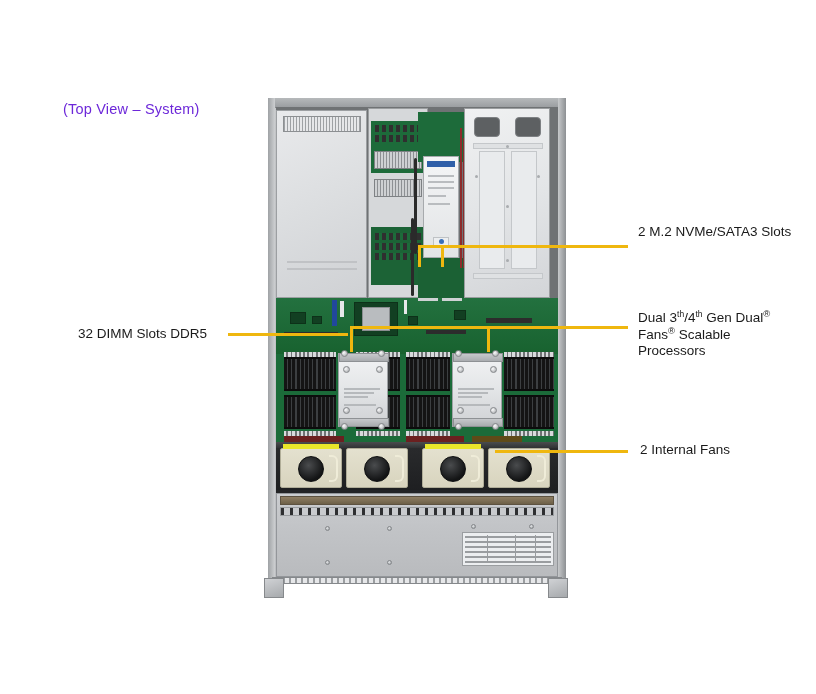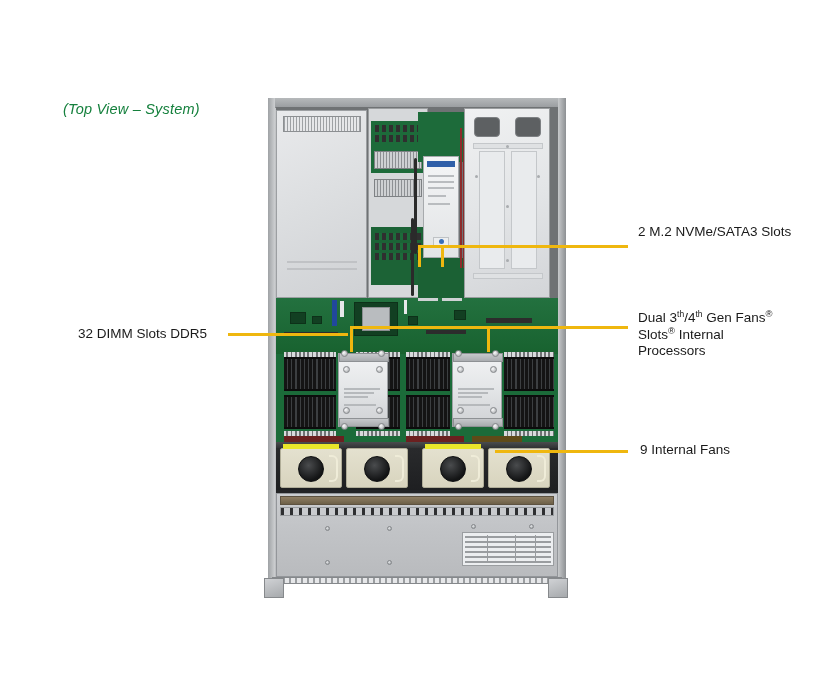--- a/index.html
+++ b/index.html
@@ -1,20 +1,20 @@
 <!DOCTYPE html>
 <html><head>
 <meta charset="utf-8">
 <style>
   html,body{margin:0;padding:0;background:#ffffff;}
   body{width:816px;height:694px;position:relative;overflow:hidden;
        font-family:"Liberation Sans","DejaVu Sans",sans-serif;color:#1a1a1a;}
 
-  .view-title{position:absolute;left:63px;top:101px;font-size:14.5px;font-style:italic;
-              letter-spacing:.2px;color:#15803d;white-space:nowrap;}
+  .view-title{position:absolute;left:63px;top:101px;font-size:14.5px;
+              letter-spacing:.2px;color:#6d28d9;white-space:nowrap;}
 
   
   .label{position:absolute;font-size:13.5px;line-height:16.5px;color:#1a1a1a;white-space:nowrap;}
   .label.right{text-align:left;}
   .label.left{text-align:left;}
   sup{font-size:8.5px;vertical-align:super;line-height:0;}
   .reg{font-size:9.5px;vertical-align:super;line-height:0;}
 
   
   .lead{position:absolute;background:#EFB70F;}
@@ -359,20 +359,20 @@
 <div class="lead v" style="left:350px;top:326px;height:26px"></div>
 <div class="lead v" style="left:487px;top:326px;height:26px"></div>
 
 <div class="lead h" style="left:228px;top:333px;width:120px"></div>
 
 <div class="lead h" style="left:495px;top:450px;width:133px"></div>
 
 <div class="label right" style="left:638px;top:224px">2 M.2 NVMe/SATA3 Slots</div>
 
 <div class="label right" style="left:638px;top:310px">
-  <div><span>Dual 3</span><sup>th</sup><span>/4</span><sup>th</sup><span> Gen Fans</span><span class="reg">®</span></div>
-  <div><span>Slots</span><span class="reg">®</span><span> Internal</span></div>
+  <div><span>Dual 3</span><sup>th</sup><span>/4</span><sup>th</sup><span> Gen Dual</span><span class="reg">®</span></div>
+  <div><span>Fans</span><span class="reg">®</span><span> Scalable</span></div>
   <div>Processors</div>
 </div>
 
-<div class="label right" style="left:640px;top:442px">9 Internal  Fans</div>
+<div class="label right" style="left:640px;top:442px">2 Internal  Fans</div>
 
 <div class="label left" style="left:78px;top:326px">32 DIMM  Slots DDR5</div>
 
 </body></html>

